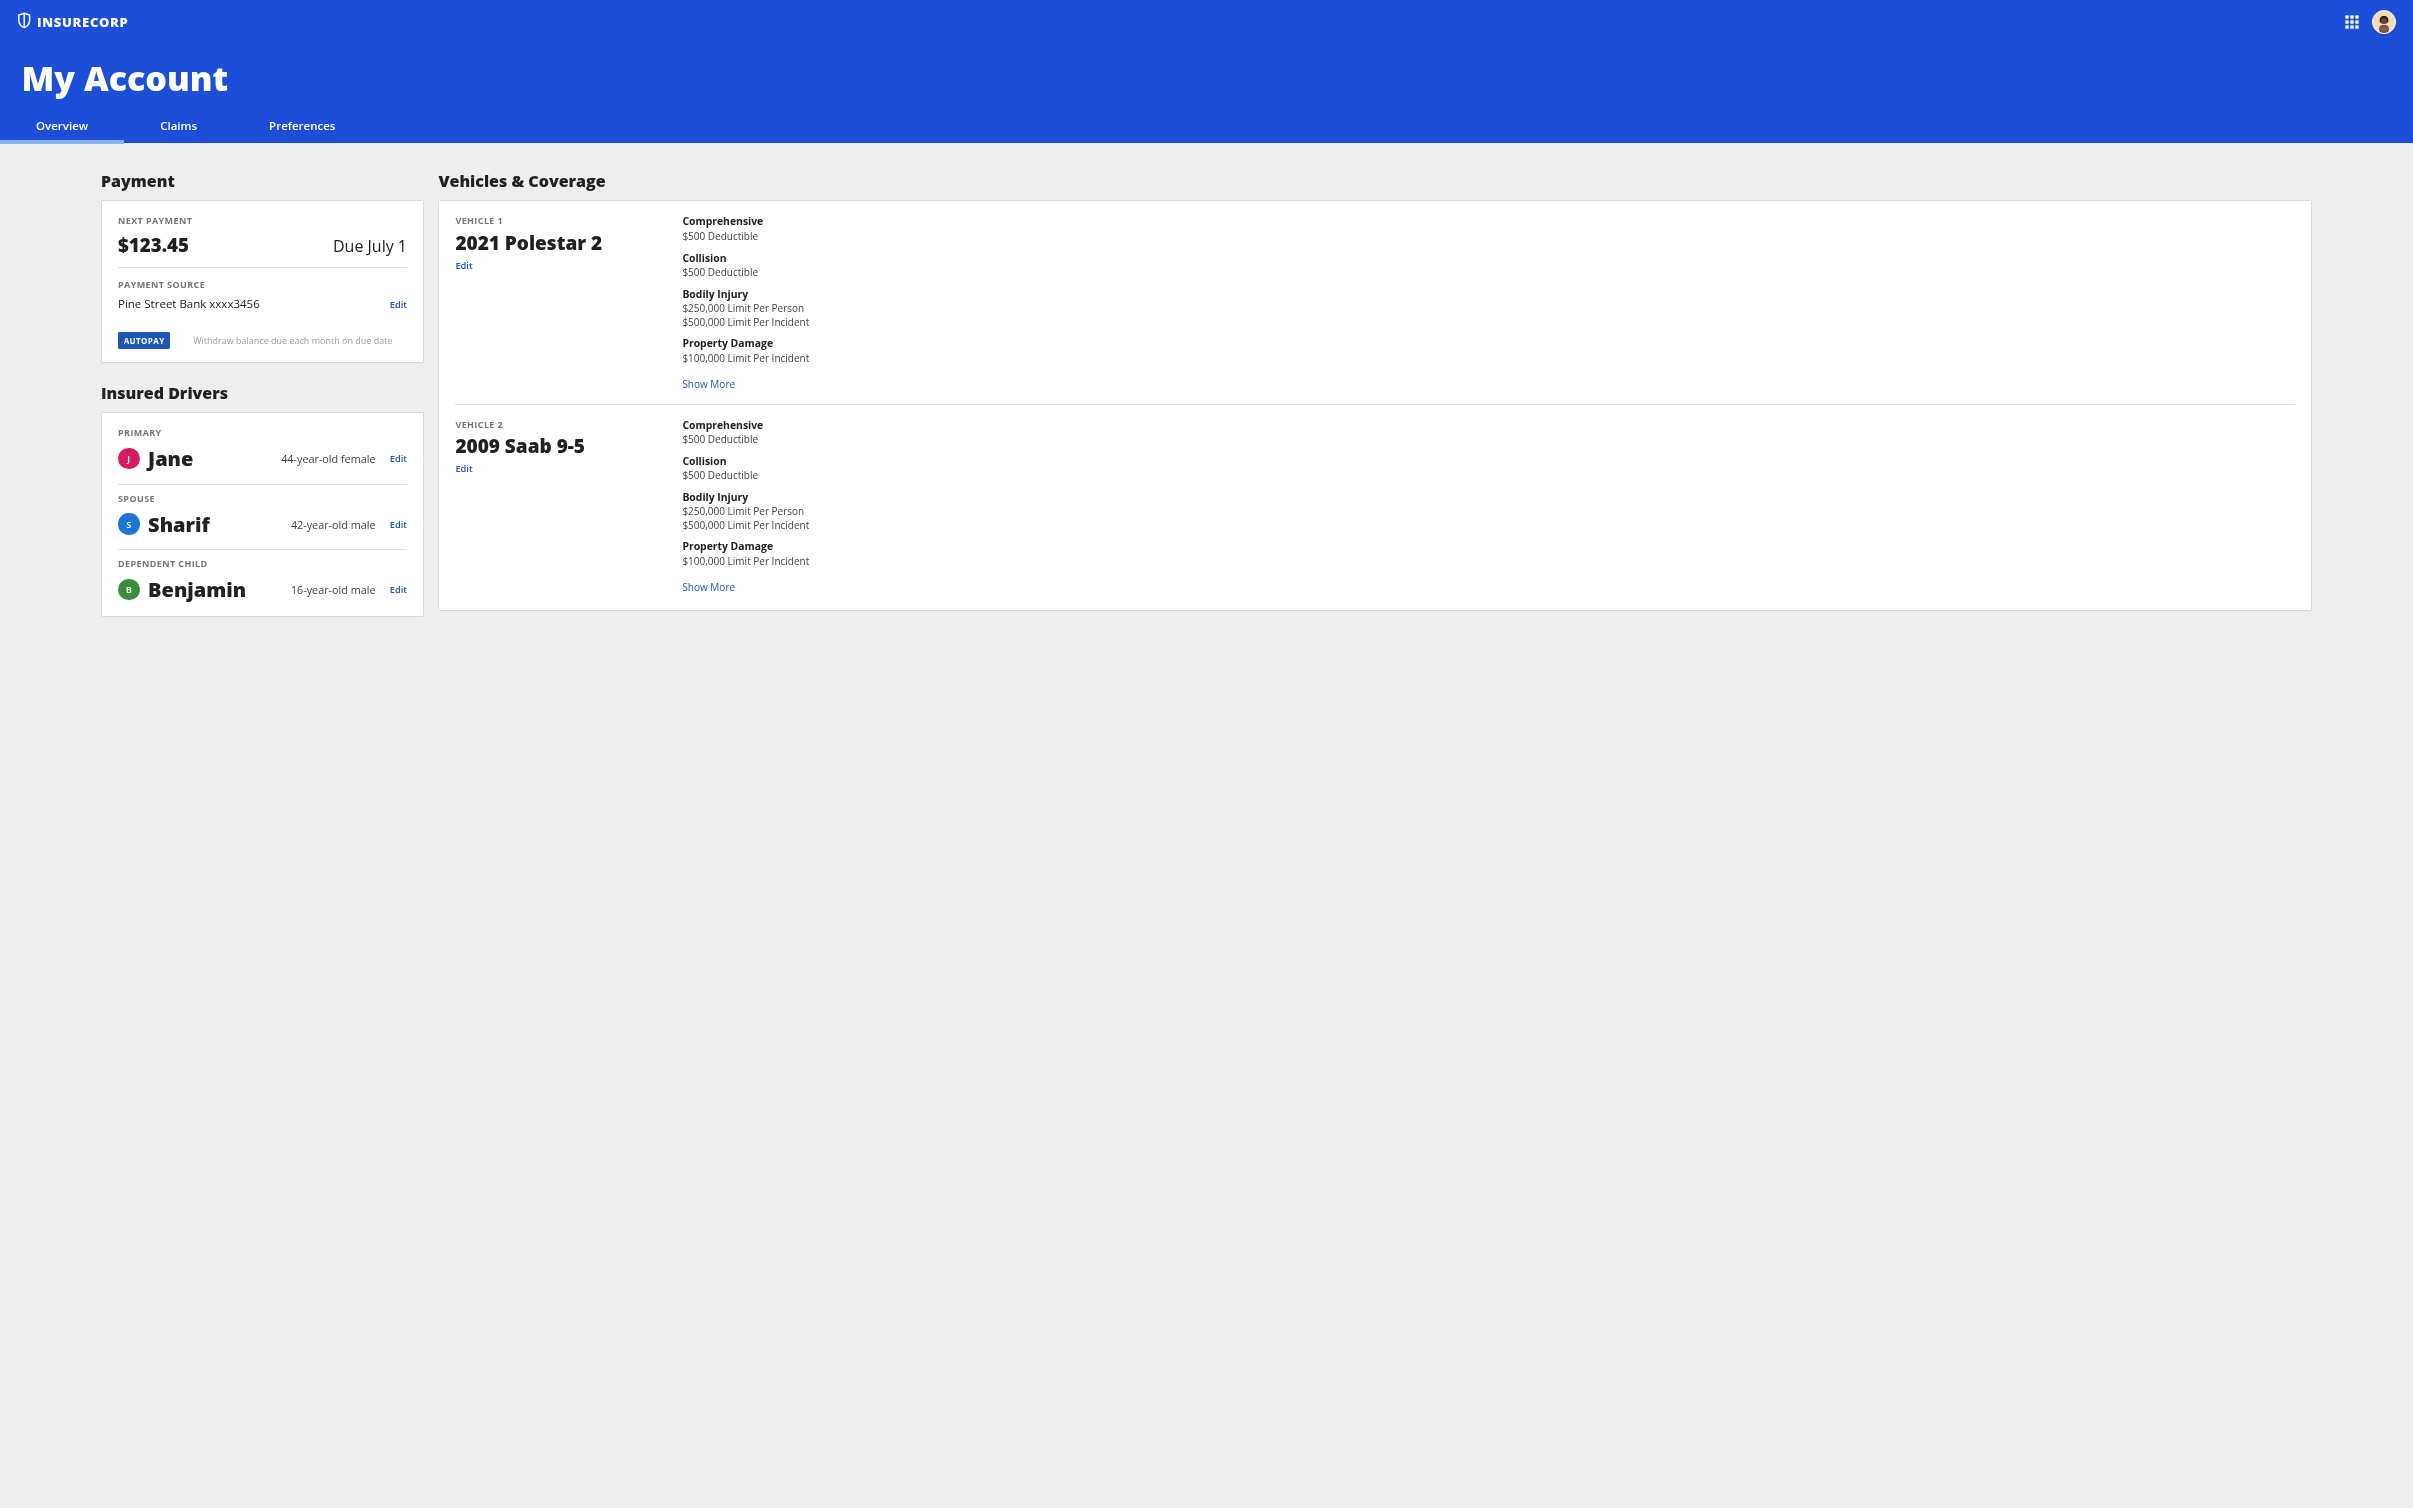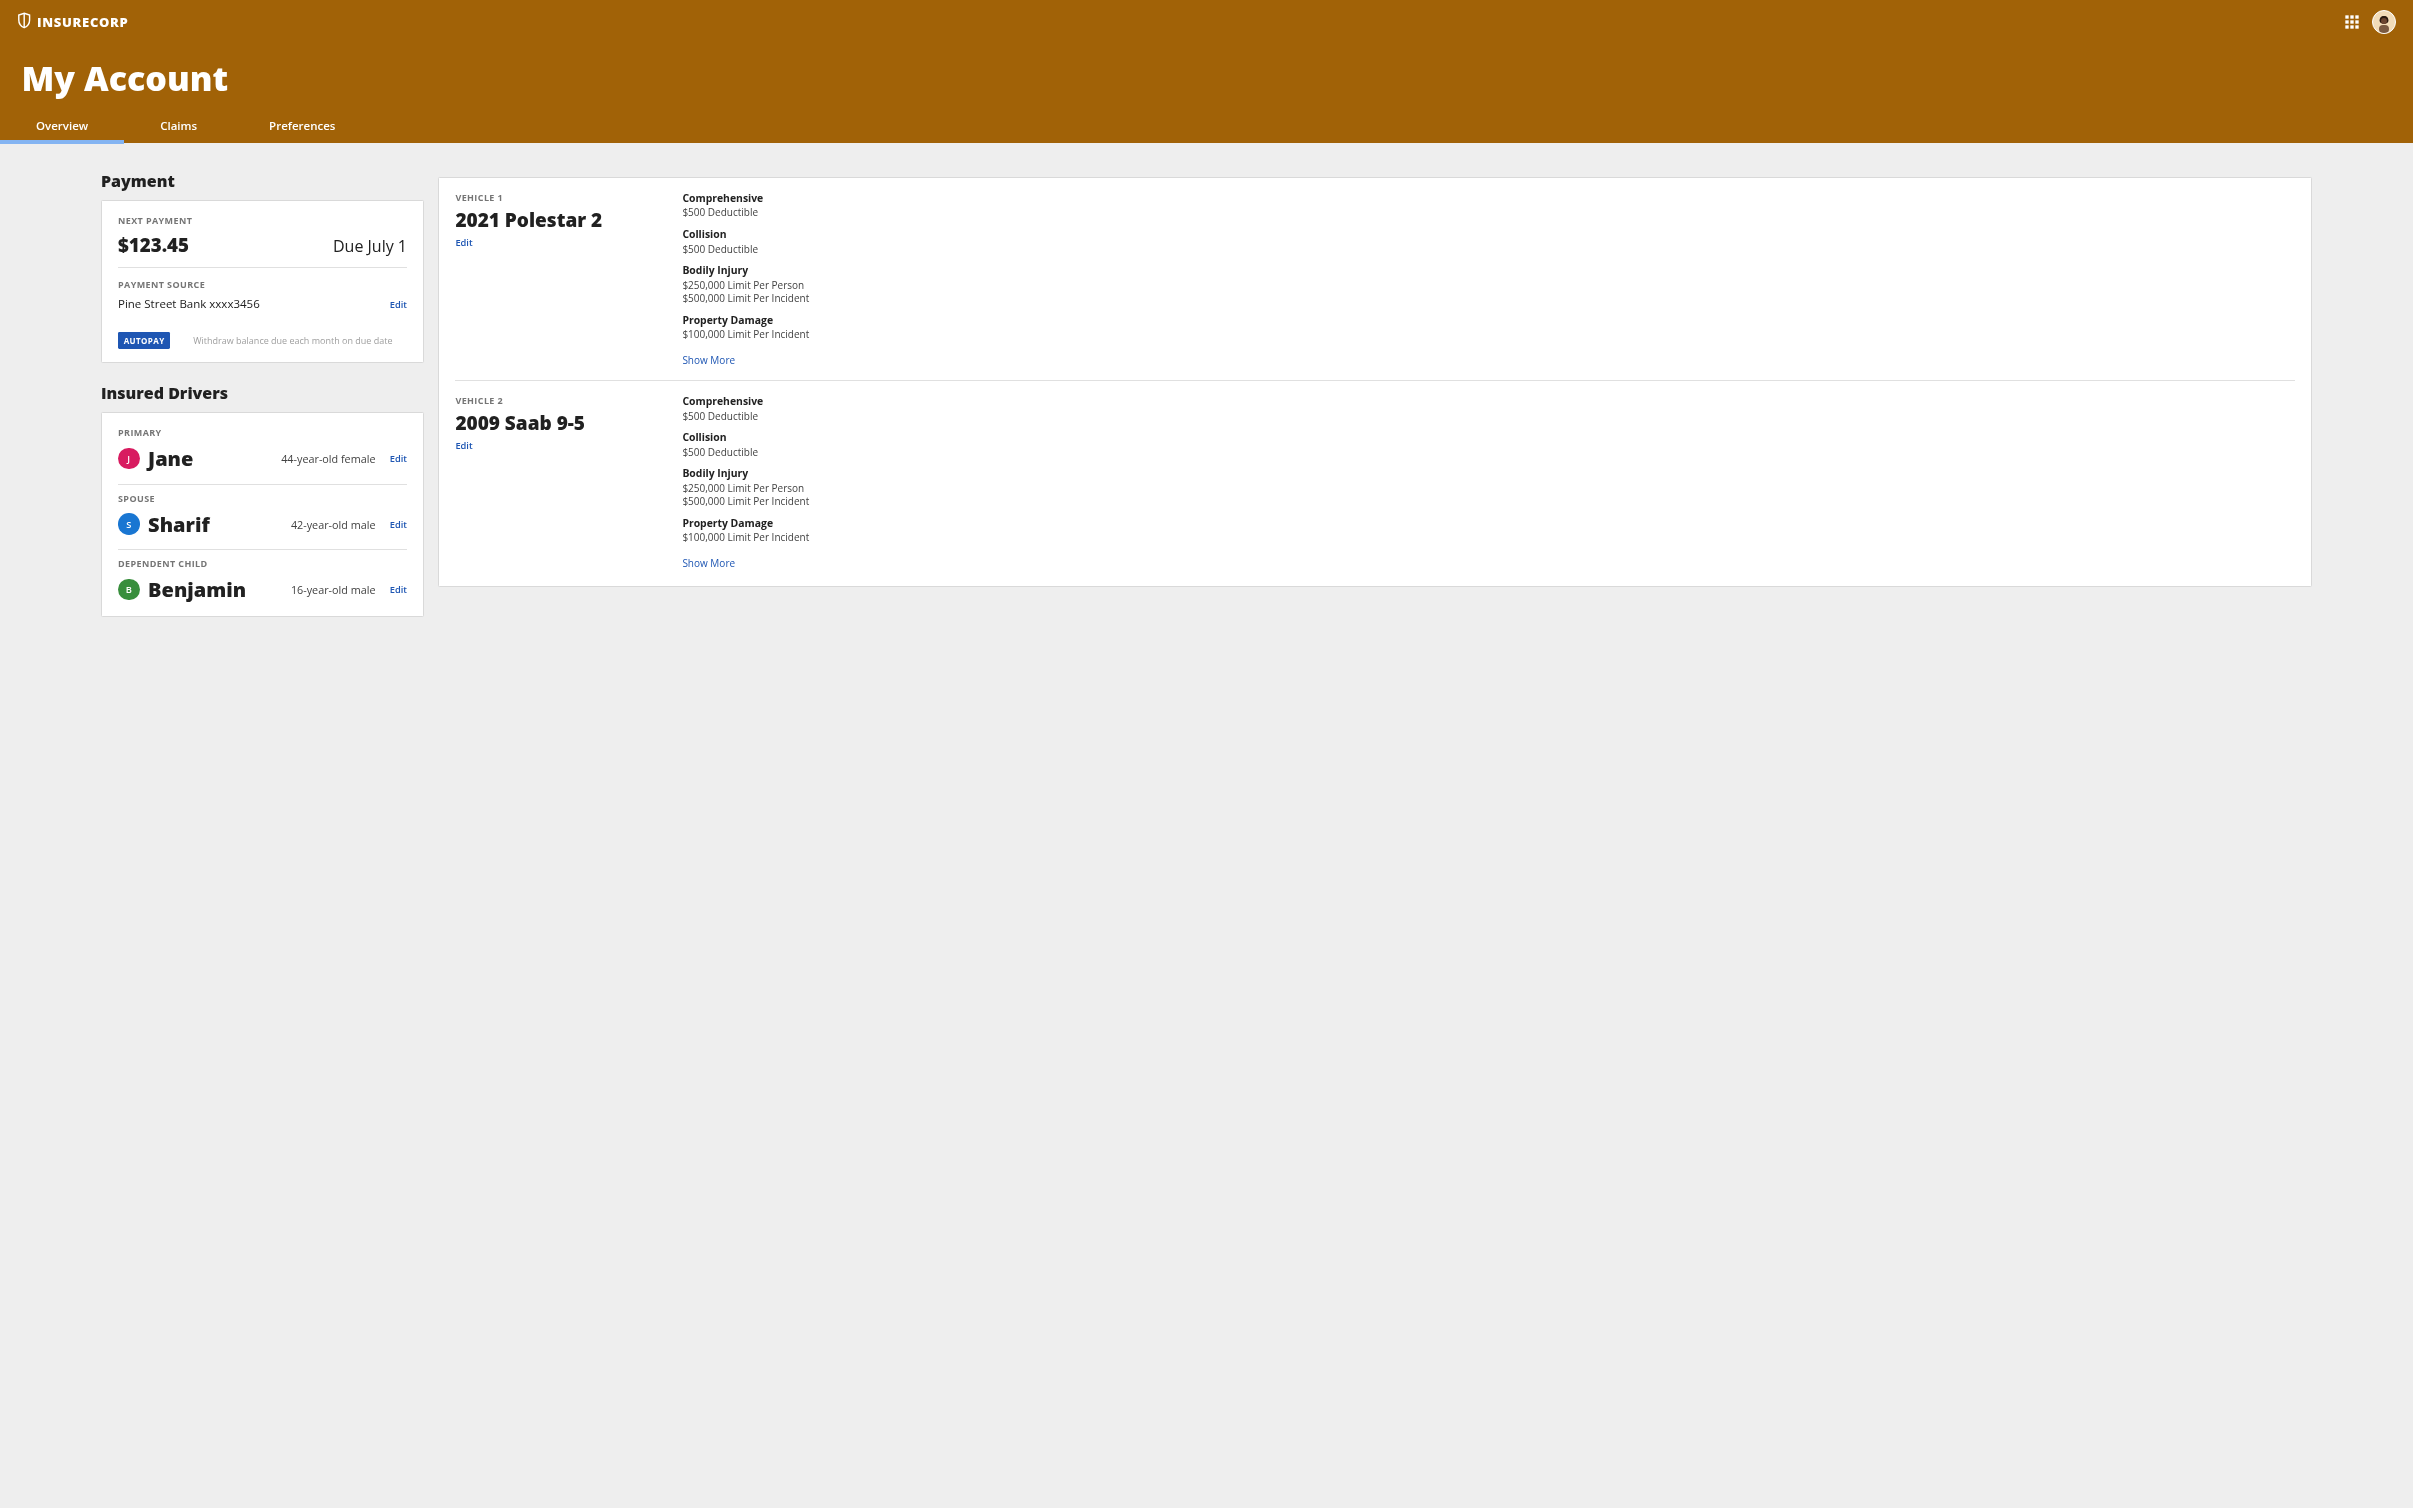--- a/index.html
+++ b/index.html
@@ -4,21 +4,21 @@
 <style>
   * { box-sizing: border-box; margin: 0; padding: 0; }
   body {
     font-family: -apple-system, BlinkMacSystemFont, "Segoe UI", "Open Sans", Helvetica, Arial, sans-serif;
     background: #eeeeee;
     color: #212121;
     font-size: 10px;
   }
   
   .header {
-    background: #a16207;
+    background: #1d4ed8;
     color: #fff;
     padding: 0;
   }
   .topbar {
     display: flex;
     justify-content: space-between;
     align-items: center;
     padding: 10px 17px 4.3px 17px;
   }
   .brand {
@@ -274,20 +274,21 @@
       <span class="link" style="margin-left:5.7px">Edit</span>
     </div>
           </div>
         </div>
     </div>
 
   </div>
 
   <div class="col right">
     <div>
+      <h2 class="section-title">Vehicles &amp; Coverage</h2>
       <div style="height:7.2px"></div>
       <div class="card" id="vehicles-card">
           <div class="vehicle-block">
     <div class="vehicle-flex">
       <div class="vehicle-left">
         <div class="label-sm">VEHICLE 1</div>
         <div class="vehicle-name">2021 Polestar 2</div>
         <span class="link" style="display:inline-block;margin-top:2.9px">Edit</span>
       </div>
       <div class="vehicle-right">

